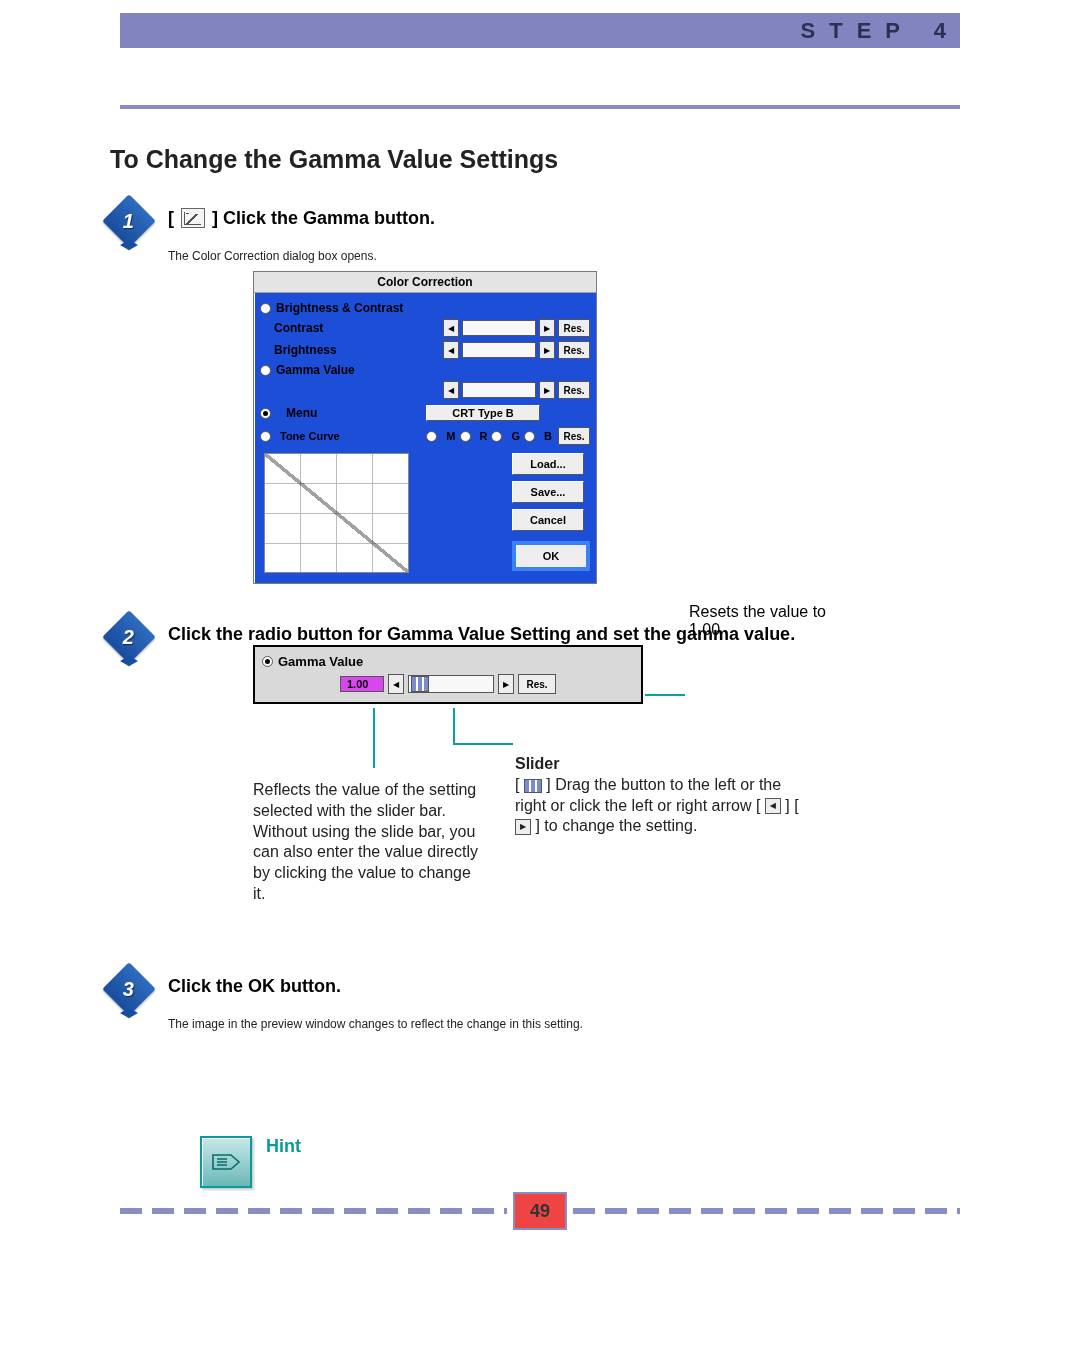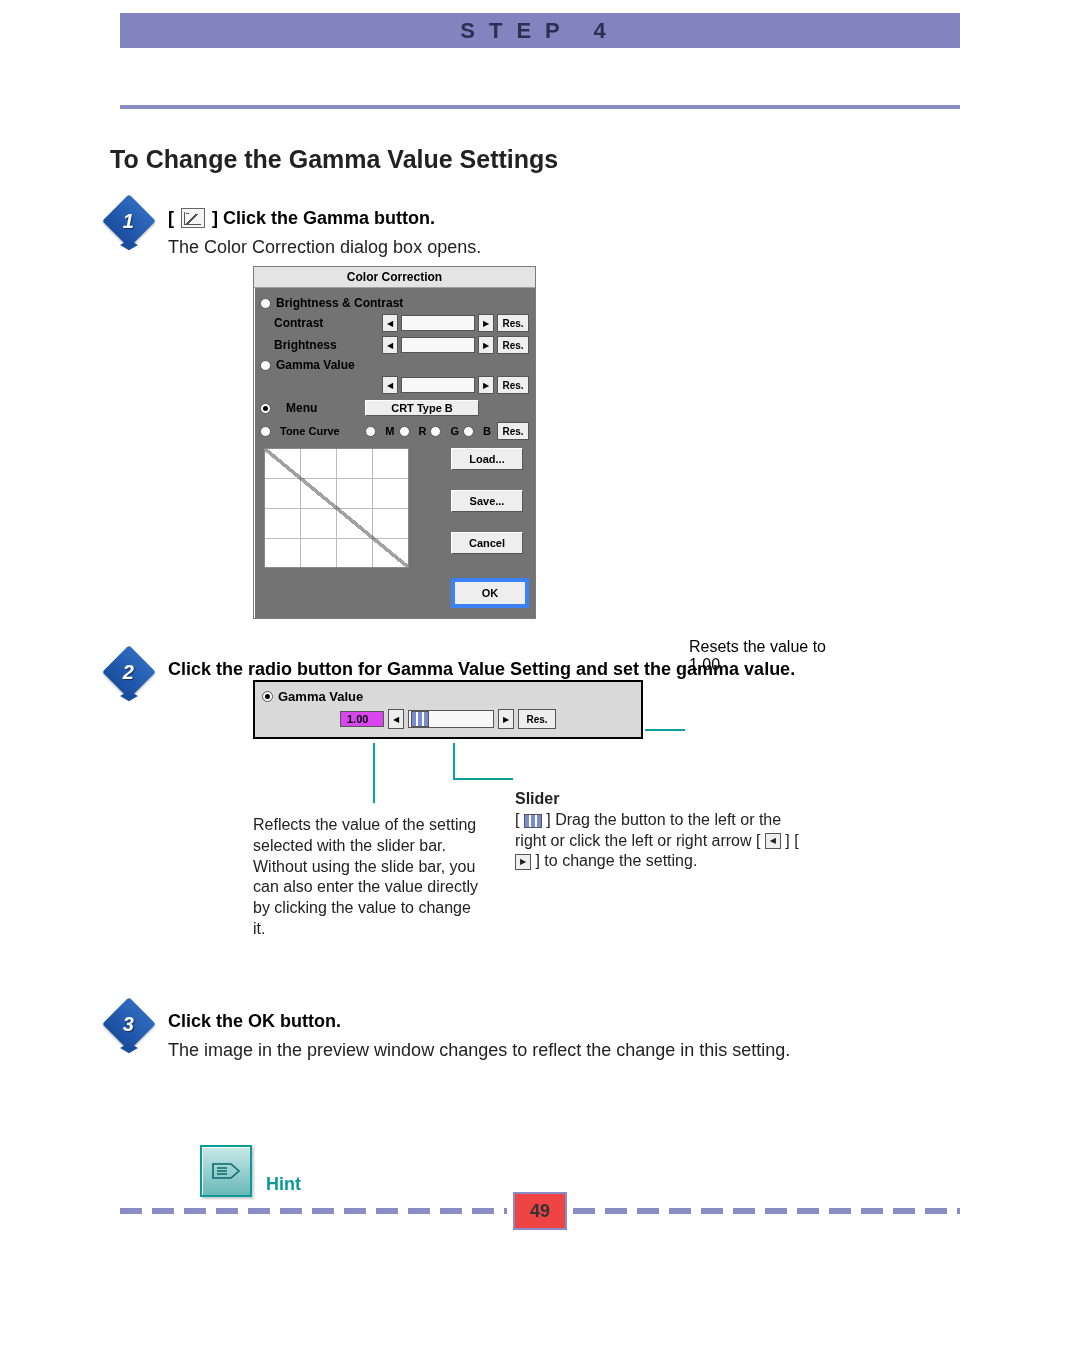--- a/index.html
+++ b/index.html
@@ -18,21 +18,21 @@
   }
   .top-bar {
     background: #8284c0;
     height: 35px;
     position: absolute;
     top: 13px;
     left: 120px;
     right: 120px;
     display: flex;
     align-items: center;
-    justify-content: center;
+    justify-content: flex-end;
   }
   .step-label {
     font-family: Impact, "Arial Black", sans-serif;
     font-size: 22px;
     letter-spacing: 14px;
     color: #2a3050;
     font-weight: 600;
   }
   .purple-line {
     position: absolute;
@@ -95,23 +95,23 @@
   }
   .step-text {
     flex: 1;
     padding-top: 4px;
   }
   .step-instr {
     font-weight: bold;
     font-size: 18px;
   }
   .step-sub {
-    font-size: 18px;
+    font-size: 12px;
     color: #222;
-    margin-top: 8px;
+    margin-top: 20px;
   }
   .gamma-btn-icon {
     display: inline-block;
     width: 22px;
     height: 18px;
     border: 1px solid #666;
     background: #f5f5f5;
     vertical-align: text-bottom;
     position: relative;
     margin: 0 2px;
@@ -129,22 +129,22 @@
     position: absolute;
     left: 3px; bottom: 3px;
     width: 14px;
     height: 10px;
     border-top: 1px solid transparent;
     background: linear-gradient(135deg, transparent 45%, #555 45%, #555 55%, transparent 55%);
   }
 
   
   .dialog {
-    width: 283px;
-    background: #737373;
+    width: 344px;
+    background: #1d4ed8;
     border: 1px solid #7a7a7a;
     box-shadow: 1px 1px 0 #fff inset;
     font-family: "Helvetica", Arial, sans-serif;
     font-size: 12px;
     margin-left: 85px;
     margin-top: 8px;
     margin-bottom: 28px;
     box-sizing: border-box;
   }
   .dialog-title {
@@ -271,21 +271,21 @@
     content: "";
     position: absolute;
     left: 0; top: 0; right: 0; bottom: 0;
     background: linear-gradient(to top right, transparent 49%, #444 49%, #444 51%, transparent 51%);
     opacity: 0.5;
     pointer-events: none;
   }
   .btn-col {
     display: flex;
     flex-direction: column;
-    gap: 20px;
+    gap: 6px;
     margin-left: auto;
   }
   .dlg-btn {
     width: 70px; height: 20px;
     border: 1px solid #555;
     background: #eee;
     font-size: 11px;
     font-weight: bold;
     display: flex; align-items: center; justify-content: center;
     border-top-color: #fff;
@@ -410,22 +410,22 @@
   }
 
   
   .step3-block {
     margin-top: 260px;
   }
 
   
   .hint-row {
     display: flex;
-    align-items: flex-end;
-    margin-top: 84px;
+    align-items: flex-start;
+    margin-top: 105px;
     margin-left: 90px;
   }
   .hint-icon {
     width: 48px; height: 48px;
     border: 2px solid #0a9a9a;
     background: linear-gradient(180deg,#c8e8e8,#6ab8b8);
     box-shadow: 1px 1px 0 #fff inset, 2px 2px 2px rgba(0,0,0,0.2);
     display: flex;
     align-items: center;
     justify-content: center;

